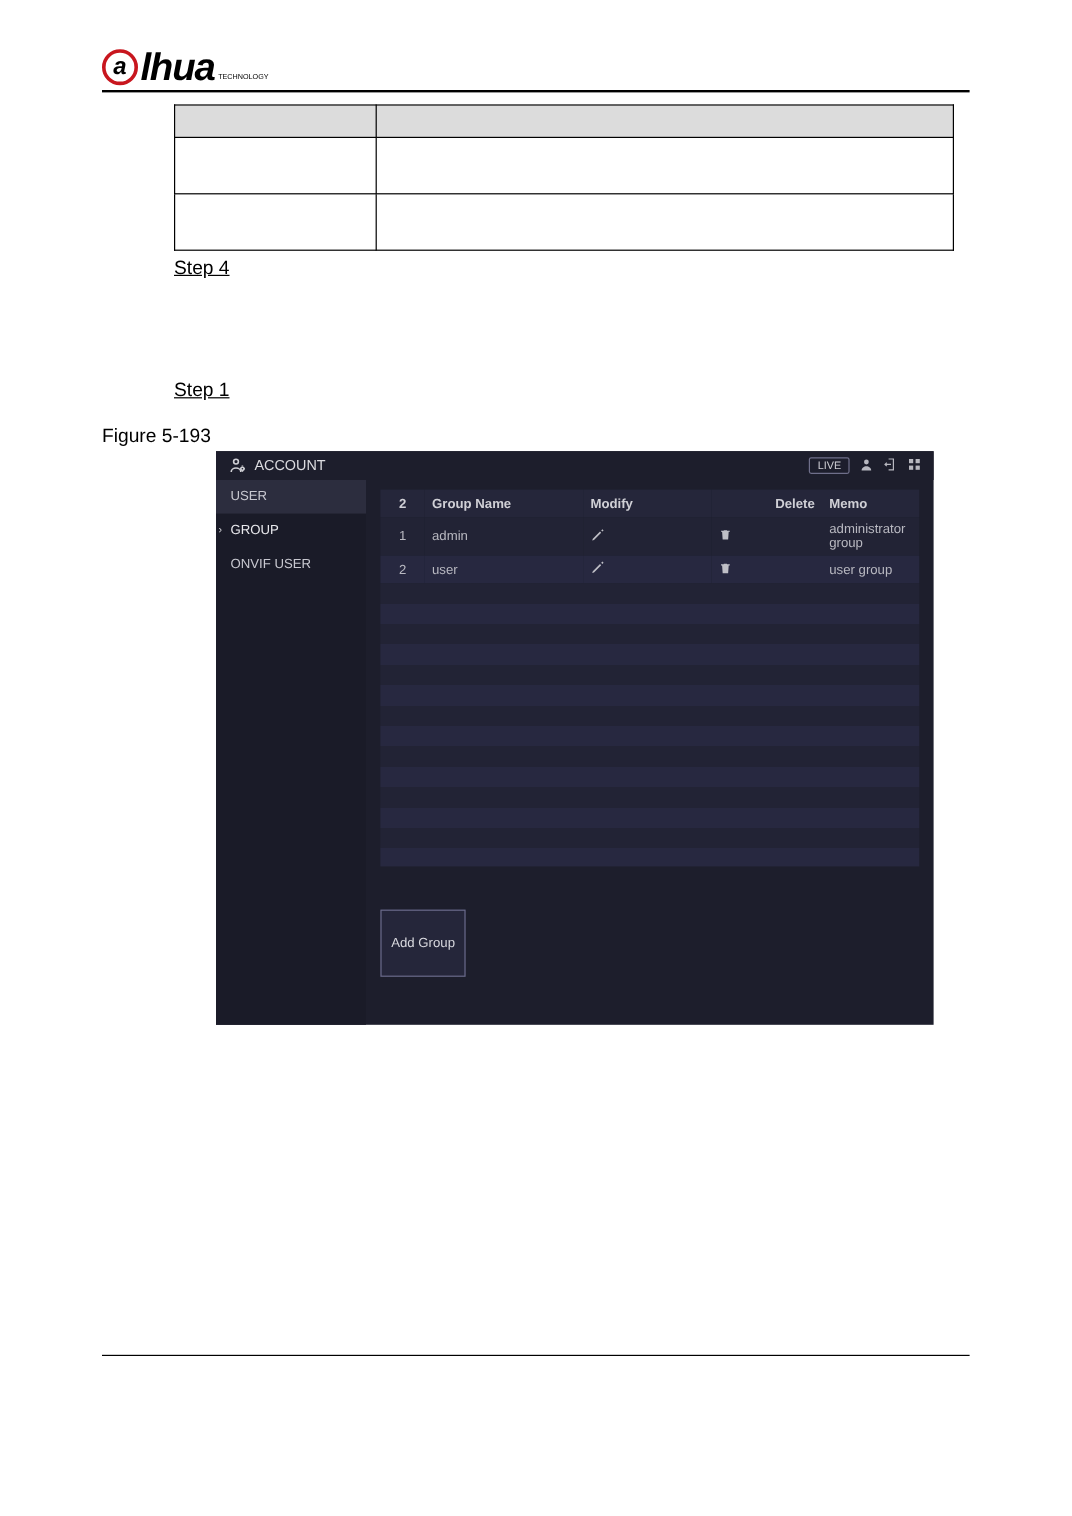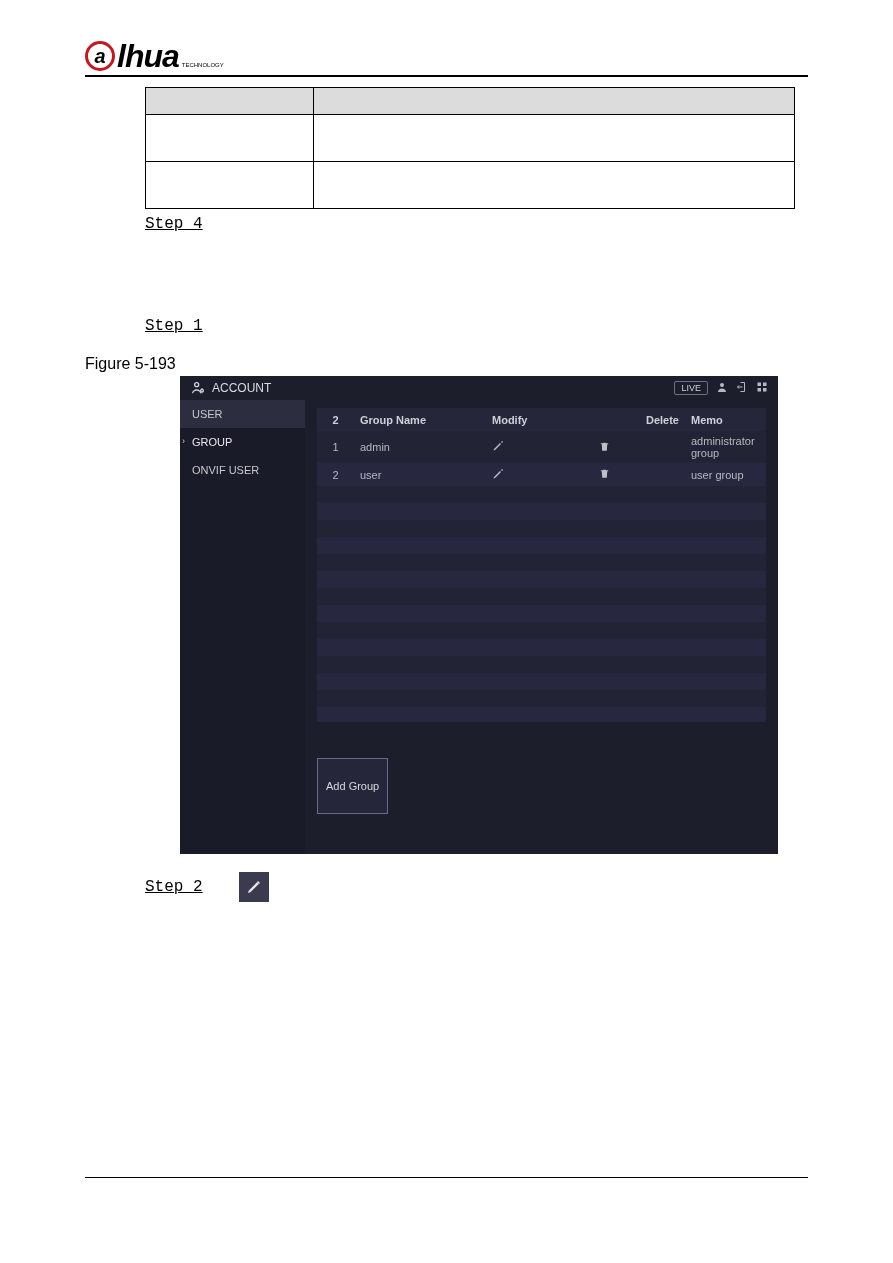--- a/index.html
+++ b/index.html
@@ -71,21 +71,20 @@
     background: #dcdcdc;
   }
   .spec-table .col1 { width: 165px; }
   .spec-table tbody td { height: 44px; }
   .step {
     text-decoration: underline;
     font-size: 16px;
     margin-left: 60px;
     margin-top: 6px;
     display: inline-block;
-    font-family: Liberation Mono, monospace;
   }
   .figure-caption {
     text-align: left;
     font-size: 16px;
     margin-top: 20px;
   }
   .screenshot-wrap {
     position: relative;
     margin: 3px 0 0 95px;
     width: 598px;
@@ -392,24 +391,16 @@
           <div class="ss-empty-rows"></div>
           <div class="add-group-wrap">
             <button class="add-group-btn">Add Group</button>
           </div>
         </div>
       </div>
 
     </div>
   </div>
 
-  <div class="step2-line">
-    <span class="step" style="margin:0">Step 2</span>
-    <span class="pencil-icon-box">
-      <svg width="16" height="16" viewBox="0 0 24 24" fill="currentColor">
-          <path d="M3 21l3.5-1L19 7.5 16.5 5 4 17.5 3 21zM18 3l3 3-1.5 1.5-3-3L18 3z"></path>
-        </svg>
-    </span>
-  </div>
 
   <div class="bottom-space"></div>
   <hr class="bottom-rule">
 </div>
 
 </body></html>

